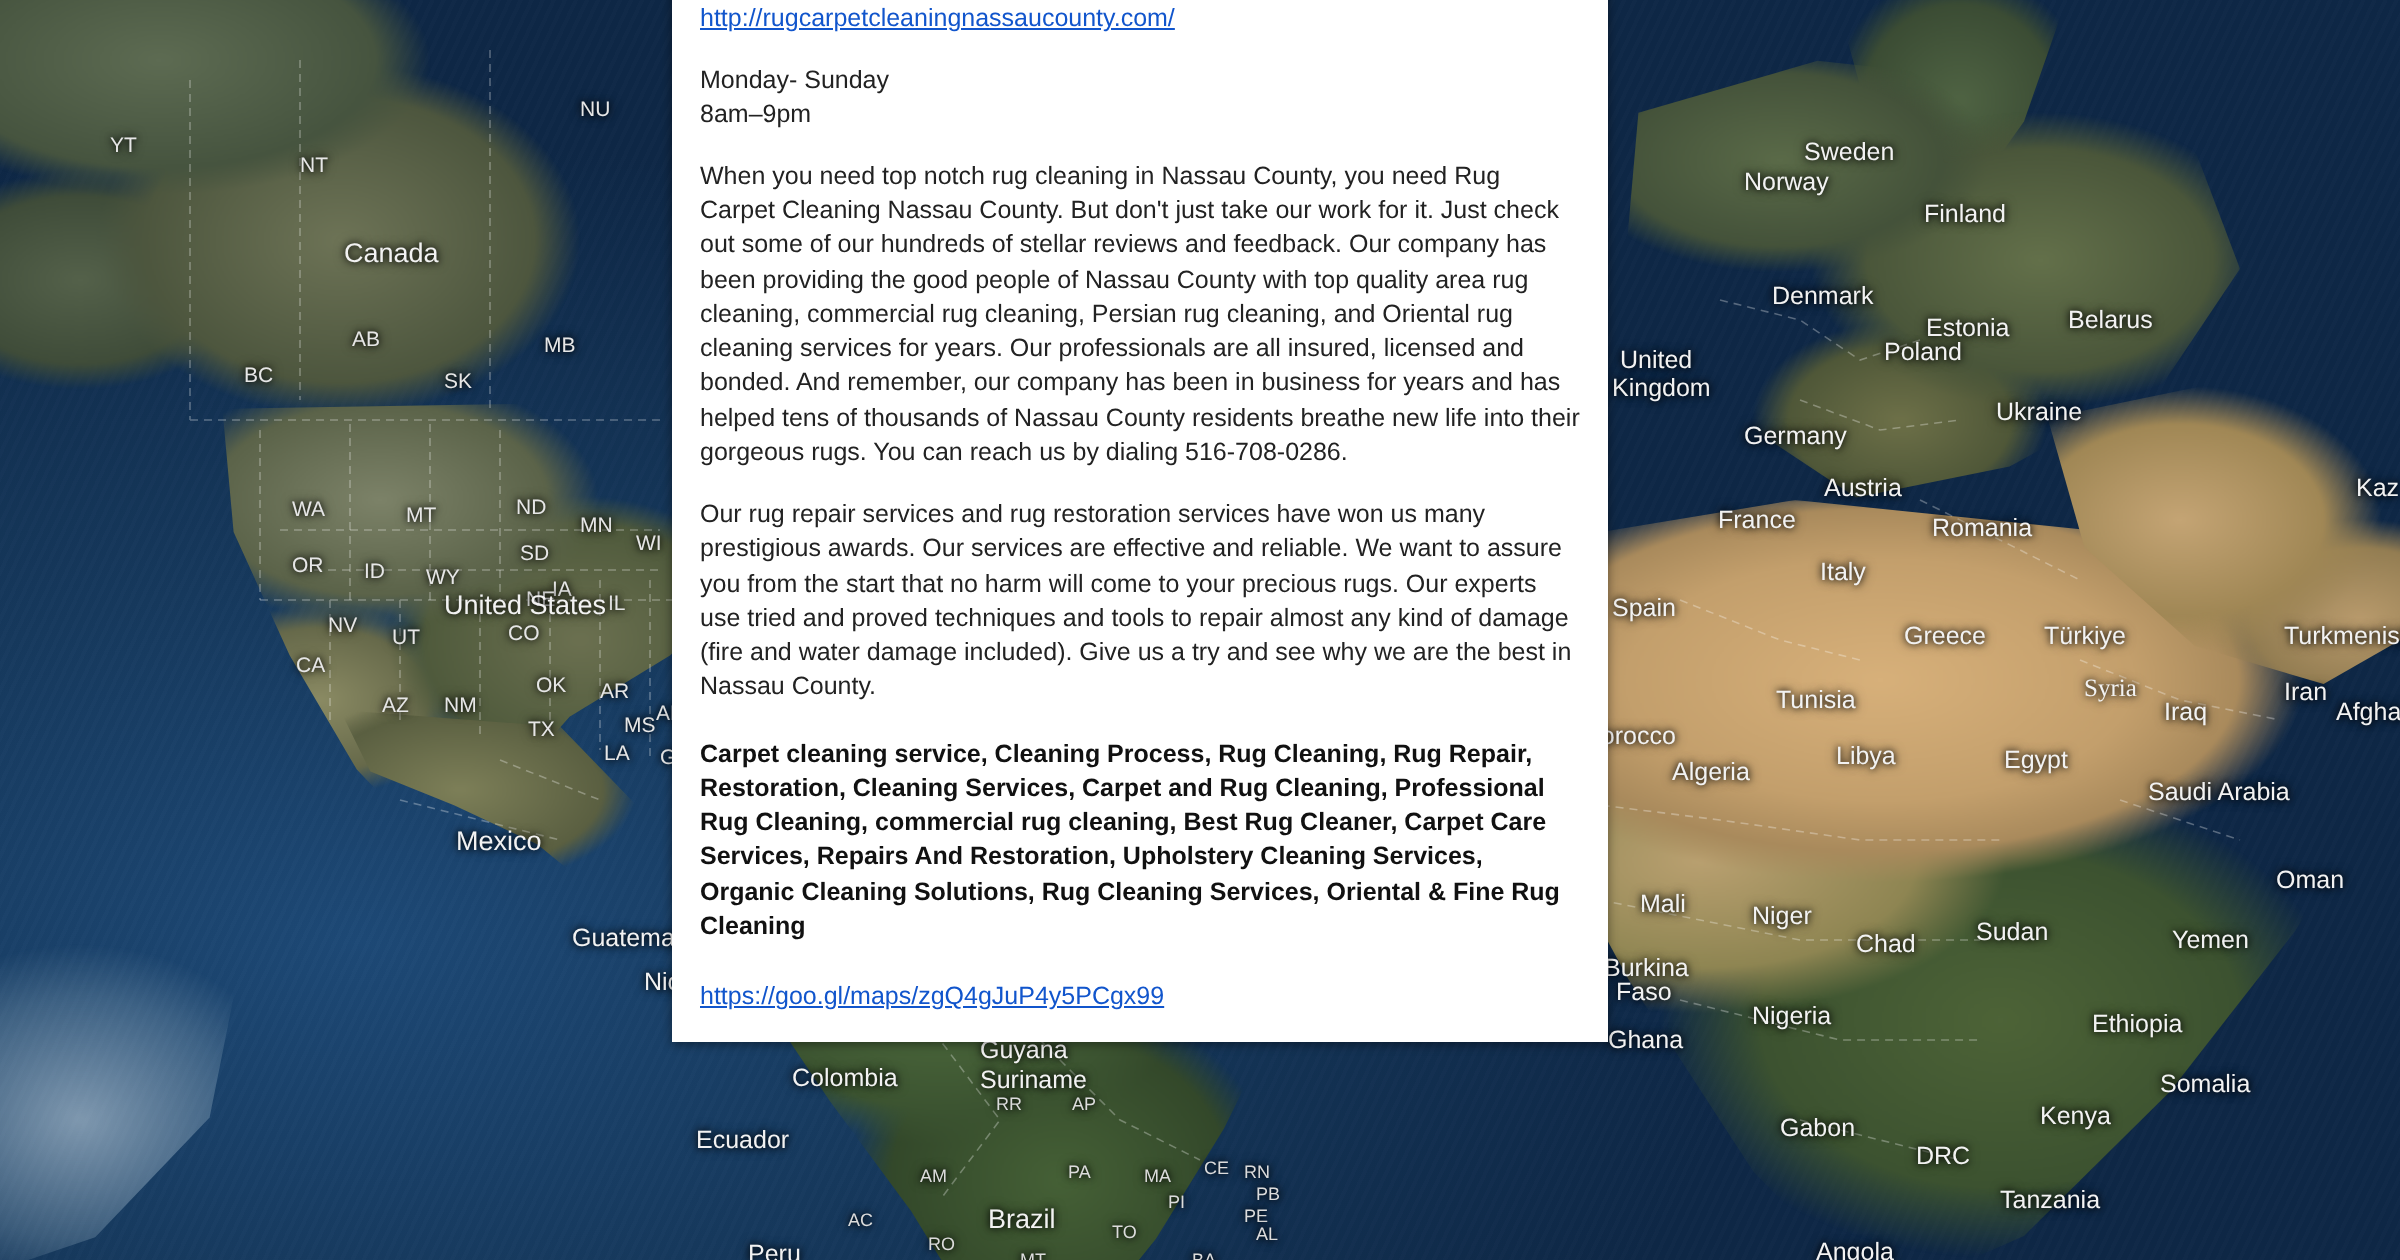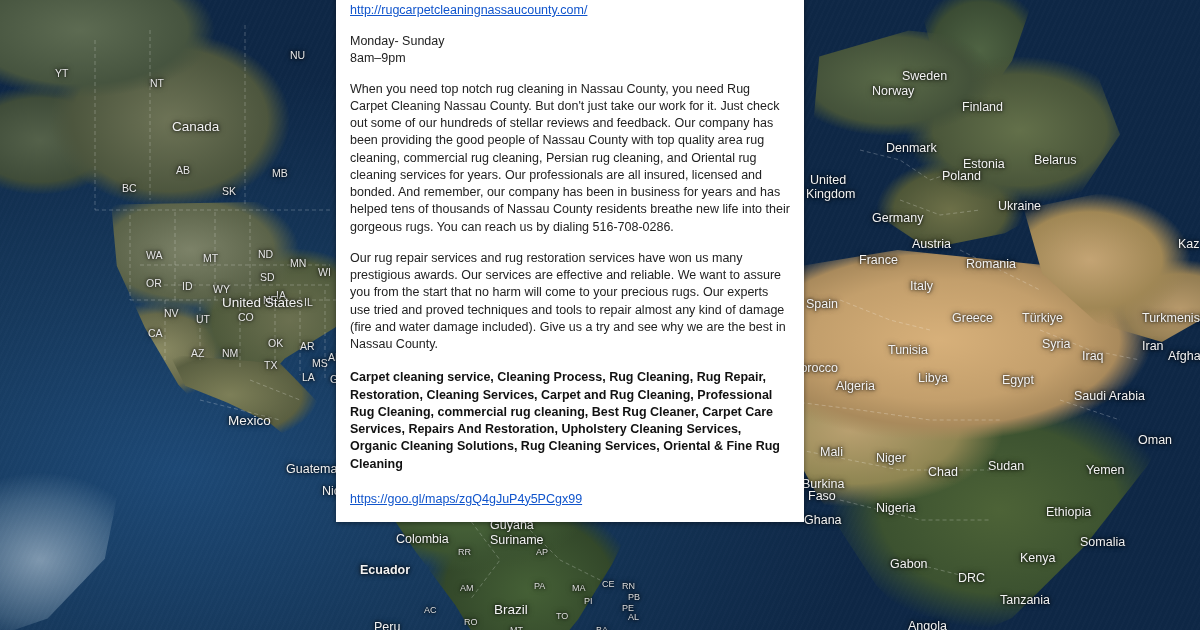--- a/index.html
+++ b/index.html
@@ -236,44 +236,44 @@
       <div class="mlabel state" style="left: 318px; top: 267px;">WI</div>
       <div class="mlabel state" style="left: 146px; top: 278px;">OR</div>
       <div class="mlabel state" style="left: 182px; top: 281px;">ID</div>
       <div class="mlabel state" style="left: 260px; top: 272px;">SD</div>
       <div class="mlabel state" style="left: 276px; top: 290px;">IA</div>
       <div class="mlabel state" style="left: 304px; top: 297px;">IL</div>
       <div class="mlabel state" style="left: 213px; top: 284px;">WY</div>
       <div class="mlabel state" style="left: 263px; top: 295px;">NE</div>
       <div class="mlabel state" style="left: 164px; top: 308px;">NV</div>
       <div class="mlabel state" style="left: 196px; top: 314px;">UT</div>
-      <div class="mlabel state" style="left: 218px; top: 312px; padding-left: 20px;">CO</div>
+      <div class="mlabel state" style="left: 234px; top: 312px; padding-left: 20px;">CO</div>
       <div class="mlabel big" style="left: 222px; top: 296px;">United States</div>
       <div class="mlabel state" style="left: 148px; top: 328px;">CA</div>
       <div class="mlabel state" style="left: 191px; top: 348px;">AZ</div>
       <div class="mlabel state" style="left: 222px; top: 348px;">NM</div>
       <div class="mlabel state" style="left: 268px; top: 338px; text-align: center;">OK</div>
       <div class="mlabel state" style="left: 300px; top: 341px;">AR</div>
       <div class="mlabel state" style="left: 312px; top: 358px;">MS</div>
       <div class="mlabel state" style="left: 328px; top: 352px;">AL</div>
       <div class="mlabel state" style="left: 264px; top: 360px;">TX</div>
       <div class="mlabel state" style="left: 302px; top: 372px;">LA</div>
       <div class="mlabel state" style="left: 330px; top: 374px;">GA</div>
       <div class="mlabel big" style="left: 228px; top: 414px;">Mexico</div>
       <div class="mlabel country" style="left: 362px; top: 430px;">Cuba</div>
       <div class="mlabel country" style="left: 424px; top: 442px;">Puerto Rico</div>
       <div class="mlabel country" style="left: 286px; top: 463px;">Guatemala</div>
       <div class="mlabel country" style="left: 322px; top: 485px;">Nicaragua</div>
       <div class="mlabel country" style="left: 430px; top: 506px;">Venezuela</div>
       <div class="mlabel country" style="left: 490px; top: 519px;">Guyana</div>
       <div class="mlabel country" style="left: 490px; top: 534px;">Suriname</div>
       <div class="mlabel country" style="left: 396px; top: 533px;">Colombia</div>
-      <div class="mlabel tiny" style="left: 458px; top: 548px;">RR</div>
+      <div class="mlabel tiny" style="left: 498px; top: 548px;">RR</div>
       <div class="mlabel tiny" style="left: 536px; top: 548px;">AP</div>
-      <div class="mlabel country" style="left: 360px; top: 564px; font-weight: bold;">Ecuador</div>
+      <div class="mlabel country" style="left: 348px; top: 564px;">Ecuador</div>
       <div class="mlabel tiny" style="left: 460px; top: 584px;">AM</div>
       <div class="mlabel tiny" style="left: 534px; top: 582px;">PA</div>
       <div class="mlabel tiny" style="left: 572px; top: 584px;">MA</div>
       <div class="mlabel tiny" style="left: 602px; top: 580px;">CE</div>
       <div class="mlabel tiny" style="left: 622px; top: 582px;">RN</div>
       <div class="mlabel tiny" style="left: 628px; top: 593px;">PB</div>
       <div class="mlabel tiny" style="left: 584px; top: 597px;">PI</div>
       <div class="mlabel tiny" style="left: 622px; top: 604px;">PE</div>
       <div class="mlabel tiny" style="left: 628px; top: 613px;">AL</div>
       <div class="mlabel tiny" style="left: 622px; top: 658px; text-align: right;">SE</div>
@@ -299,21 +299,21 @@
       <div class="mlabel country" style="left: 872px; top: 212px;">Germany</div>
       <div class="mlabel country" style="left: 998px; top: 200px;">Ukraine</div>
       <div class="mlabel country" style="left: 912px; top: 238px;">Austria</div>
       <div class="mlabel country" style="left: 836px; top: 254px; padding-left: 23px;">France</div>
       <div class="mlabel country" style="left: 966px; top: 258px;">Romania</div>
       <div class="mlabel country" style="left: 910px; top: 280px;">Italy</div>
       <div class="mlabel country" style="left: 806px; top: 298px;">Spain</div>
       <div class="mlabel country" style="left: 952px; top: 312px;">Greece</div>
       <div class="mlabel country" style="left: 1022px; top: 312px;">Türkiye</div>
       <div class="mlabel country" style="left: 1142px; top: 312px;">Turkmenistan</div>
-      <div class="mlabel country" style="left: 1042px; top: 338px;">Syria</div>
+      <div class="mlabel country" style="left: 1042px; top: 338px; font-family: Liberation Serif, serif;">Syria</div>
       <div class="mlabel country" style="left: 1082px; top: 350px;">Iraq</div>
       <div class="mlabel country" style="left: 1142px; top: 340px;">Iran</div>
       <div class="mlabel country" style="left: 1168px; top: 350px;">Afghan</div>
       <div class="mlabel country" style="left: 1178px; top: 238px;">Kaz</div>
       <div class="mlabel country" style="left: 888px; top: 344px;">Tunisia</div>
       <div class="mlabel country" style="left: 790px; top: 362px;">Morocco</div>
       <div class="mlabel country" style="left: 836px; top: 380px;">Algeria</div>
       <div class="mlabel country" style="left: 918px; top: 372px;">Libya</div>
       <div class="mlabel country" style="left: 1002px; top: 374px;">Egypt</div>
       <div class="mlabel country" style="left: 1074px; top: 390px;">Saudi Arabia</div>

